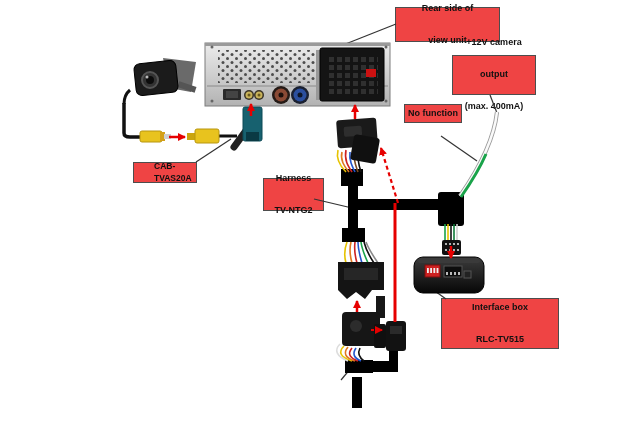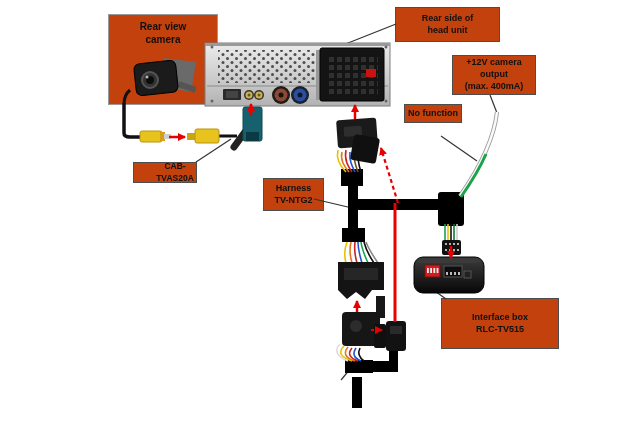--- a/index.html
+++ b/index.html
@@ -1,44 +1,41 @@
 <!DOCTYPE html>
 <html><head>
 <meta charset="utf-8">
 <style>
   html,body{margin:0;padding:0;background:#fff;}
   #stage{position:relative;width:640px;height:427px;background:#ffffff;overflow:hidden;
          font-family:"Liberation Sans",sans-serif;}
-  .box{position:absolute;background:#c2410c;border:1px solid #4d4d4d;box-sizing:border-box;
+  .box{position:absolute;background:#ef4444;border:1px solid #4d4d4d;box-sizing:border-box;
        display:flex;flex-direction:column;align-items:center;justify-content:center;
-       text-align:center;font-weight:bold;font-size:9px;line-height:1.3;color:#111;}
+       text-align:left;font-weight:bold;font-size:9px;line-height:1.3;color:#111;gap:20px;}
   .box span{display:block;}
   #box-camera{left:108px;top:14px;width:110px;height:91px;justify-content:flex-start;
               padding:5px 18px 0 18px;border-color:#9a9a9a;font-size:10px;}
   #box-headunit{left:395px;top:7px;width:105px;height:35px;}
   #box-12v{left:452px;top:55px;width:84px;height:40px;}
   #box-nofunction{left:404px;top:104px;width:58px;height:19px;}
   #box-harness{left:263px;top:178px;width:61px;height:33px;}
   #box-cab{left:133px;top:162px;width:64px;height:21px;font-size:8.5px;padding-left:20px;}
   #box-interface{left:441px;top:298px;width:118px;height:51px;}
   #box-vehicle{left:262px;top:378px;width:80px;height:38px;font-size:8.5px;}
   #overlay{position:absolute;left:0;top:0;width:640px;height:427px;pointer-events:none;}
 </style>
 </head>
 <body>
 
 <div id="stage">
 
-  <div class="box" id="box-camera">
-    <span>Rear view camera</span>
-  </div>
 
   <div class="box" id="box-headunit">
     <span>Rear side of</span>
-    <span>head unit</span>
+    <span>view unit</span>
   </div>
 
   <div class="box" id="box-12v">
     <span>+12V camera</span>
     <span>output</span>
     <span>(max. 400mA)</span>
   </div>
 
   <div class="box" id="box-nofunction">
     <span>No function</span>

